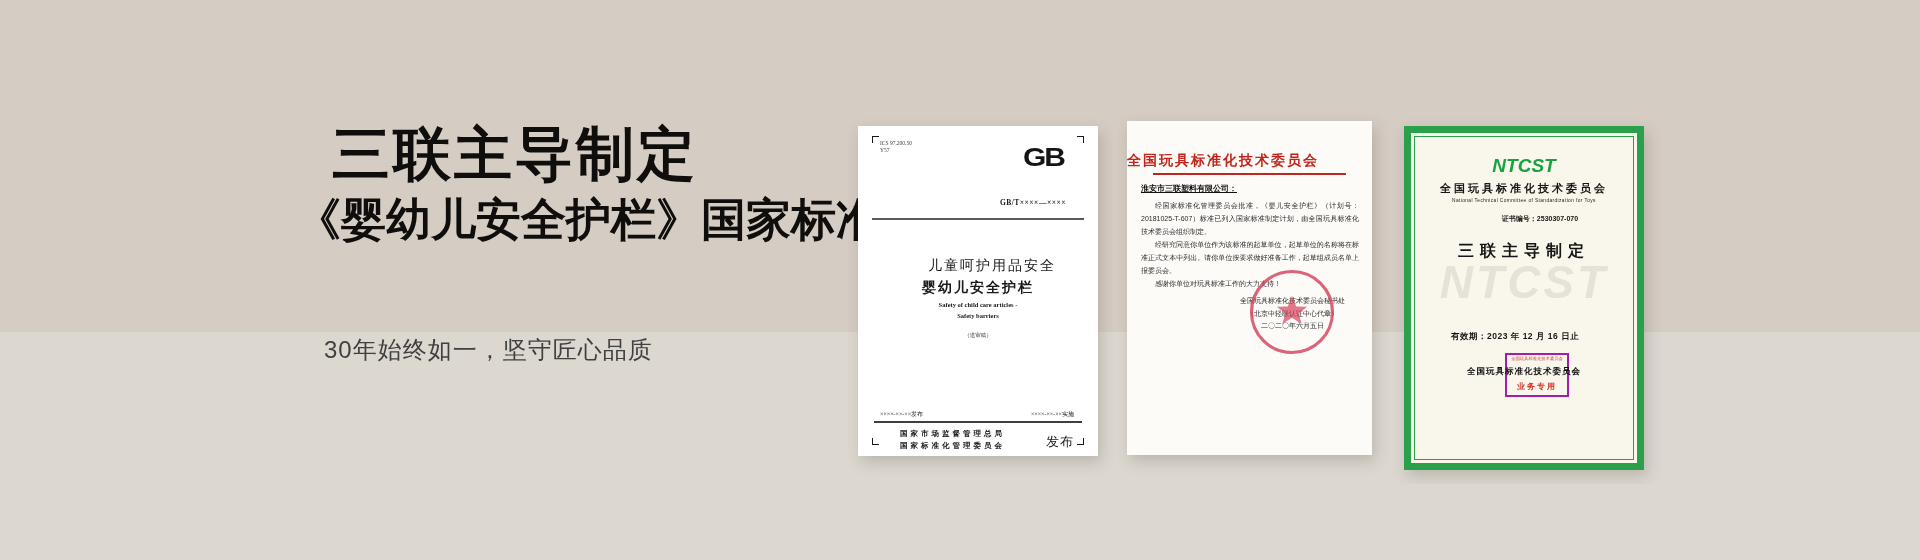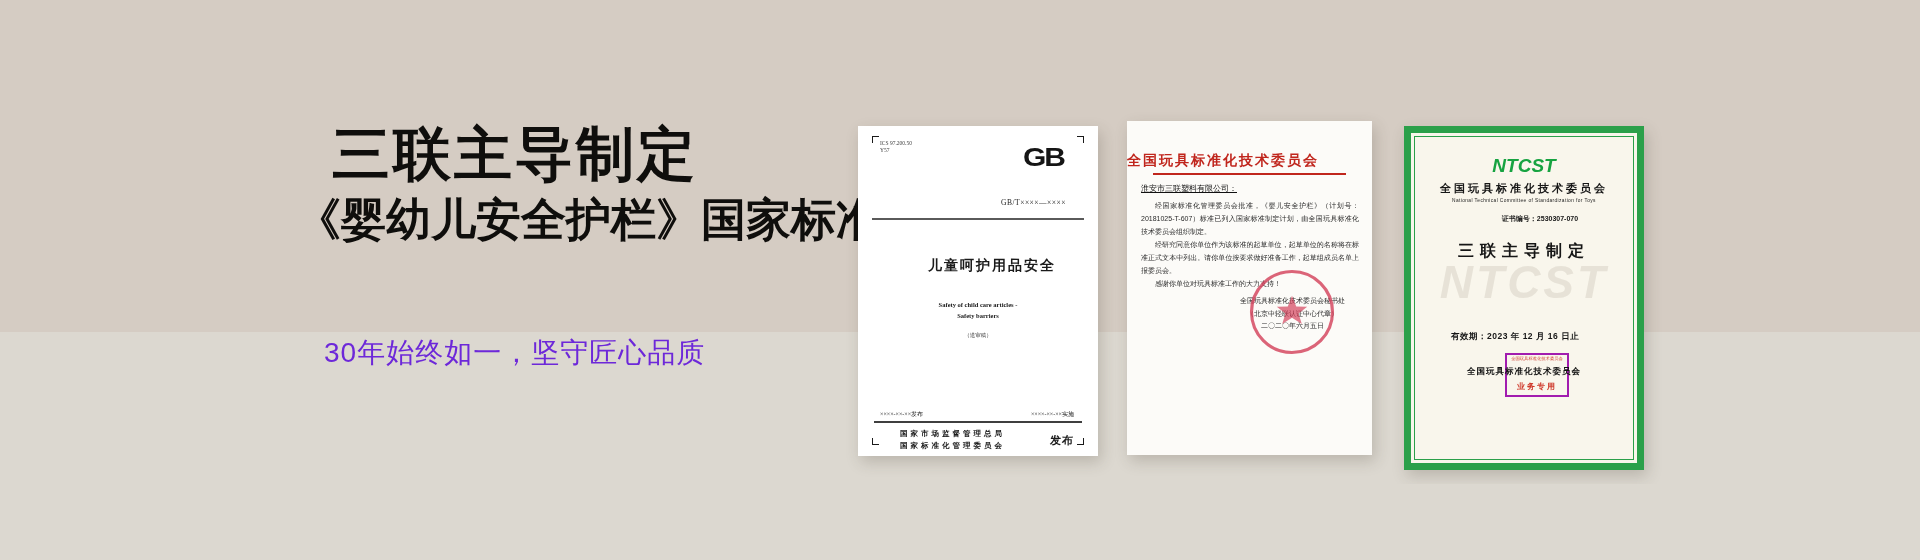--- a/index.html
+++ b/index.html
@@ -6,59 +6,59 @@
   .banner{position:relative;width:1920px;height:484px;overflow:hidden;
           font-family:"Liberation Sans","DejaVu Sans",sans-serif;}
   .bg-top{position:absolute;left:0;top:0;width:1920px;height:332px;background:#d5ccc3;}
   .bg-bottom{position:absolute;left:0;top:332px;width:1920px;height:228px;background:#dcd8d0;}
 
   
   .hero-line1{position:absolute;left:332px;top:116px;font-size:58px;font-weight:900;
               color:#0f0e0c;letter-spacing:3px;white-space:nowrap;}
   .hero-line2{position:absolute;left:296px;top:190px;font-size:45px;font-weight:900;
               color:#0f0e0c;letter-spacing:0;white-space:nowrap;}
-  .hero-sub{position:absolute;left:324px;top:334px;font-size:28px;font-weight:500;
-            color:#6d28d9;letter-spacing:1px;white-space:nowrap;}
+  .hero-sub{position:absolute;left:324px;top:334px;font-size:24px;font-weight:500;
+            color:#404040;letter-spacing:1px;white-space:nowrap;}
 
   
   .doc{position:absolute;box-shadow:3px 6px 14px rgba(70,58,45,.22);}
   .doc *{position:absolute;box-sizing:border-box;}
   .ctr{left:0;right:0;text-align:center;white-space:nowrap;}
 
   
   .doc1{left:858px;top:126px;width:240px;height:330px;background:#ffffff;
         font-family:"Liberation Serif","DejaVu Serif",serif;color:#1a1a1a;}
   .d1-ics{left:22px;top:14px;font-size:5.5px;line-height:7px;color:#444;white-space:pre;}
   .d1-gb{right:34px;top:14px;font-size:30px;font-weight:900;letter-spacing:-2px;
          transform:scaleY(.88);color:#151515;font-family:"Liberation Sans",sans-serif;}
   .d1-title{top:49px;font-size:16px;font-weight:700;letter-spacing:2px;}
-  .d1-stdno{right:32px;top:72px;font-size:7.5px;font-weight:400;letter-spacing:.5px;}
+  .d1-stdno{right:32px;top:72px;font-size:7.5px;font-weight:700;letter-spacing:.5px;}
   .d1-rule{left:14px;right:14px;top:92px;height:2px;background:#5a5a5a;}
-  .d1-sub1{top:131px;font-size:14px;font-weight:700;letter-spacing:2px;margin-left:28px;}
+  .d1-sub1{top:131px;font-size:14px;font-weight:400;letter-spacing:2px;margin-left:28px;}
   .d1-sub2{top:153px;font-size:14px;font-weight:700;letter-spacing:2px;}
   .d1-en1{top:175px;font-size:6.5px;font-weight:700;}
   .d1-en2{top:186px;font-size:6.5px;font-weight:700;}
   .d1-draft{top:206px;font-size:5.5px;color:#333;}
   .d1-dates{left:22px;right:24px;top:284px;font-size:6px;display:flex;
             justify-content:space-between;white-space:nowrap;}
   .d1-rule2{left:16px;right:16px;top:295px;height:1.5px;background:#3f3f3f;}
   .d1-pub{left:42px;top:302px;font-size:7.5px;font-weight:700;letter-spacing:3px;
           line-height:12px;white-space:nowrap;}
-  .d1-fabu{right:24px;top:307px;font-size:11px;font-weight:700;letter-spacing:1px;margin-left:44px;}
+  .d1-fabu{right:24px;top:307px;font-size:13px;font-weight:400;letter-spacing:1px;margin-left:44px;}
   .mk{width:7px;height:7px;border-color:#9b9b9b;}
   .mk-tl{left:14px;top:10px;border-left:1px solid;border-top:1px solid;}
   .mk-tr{right:14px;top:10px;border-right:1px solid;border-top:1px solid;}
   .mk-bl{left:14px;top:312px;border-left:1px solid;border-bottom:1px solid;}
   .mk-br{right:14px;top:312px;border-right:1px solid;border-bottom:1px solid;}
 
   
   .doc2{left:1127px;top:121px;width:245px;height:334px;background:#fcfbf8;color:#222;}
   .d2-header{top:31px;font-size:14px;font-weight:700;color:#c0261d;letter-spacing:2px;}
   .d2-underline{left:26px;right:26px;top:52px;height:2px;background:#c0261d;}
-  .d2-addr{left:14px;top:62px;font-size:8px;font-weight:400;color:#111;
+  .d2-addr{left:14px;top:62px;font-size:8px;font-weight:700;color:#111;
            text-decoration:underline;white-space:nowrap;}
   .d2-body{left:14px;right:13px;top:78px;font-size:7px;line-height:13px;
            text-align:justify;color:#2a2a2a;}
   .d2-body p{position:static;margin:0;text-indent:2em;}
   .d2-sign{left:92px;right:6px;top:174px;text-align:center;font-size:7px;
            line-height:12.5px;color:#2a2a2a;}
   .d2-seal{left:120px;top:146px;width:90px;height:90px;opacity:.78;}
 
   
   .doc3{left:1404px;top:126px;width:226px;height:330px;background:#f9f6ec;
@@ -100,20 +100,21 @@
     <div class="mk mk-tl"></div>
     <div class="mk mk-tr"></div>
     <div class="mk mk-bl"></div>
     <div class="mk mk-br"></div>
     <div class="d1-ics">ICS 97.200.50
 Y57</div>
     <div class="d1-gb">GB</div>
     <div class="d1-stdno">GB/T××××—××××</div>
     <div class="d1-rule"></div>
     <div class="ctr d1-sub1">儿童呵护用品安全</div>
+    <div class="ctr d1-sub2">婴幼儿安全护栏</div>
     <div class="ctr d1-en1">Safety of child care articles -</div>
     <div class="ctr d1-en2">Safety barriers</div>
     <div class="ctr d1-draft">（送审稿）</div>
     <div class="d1-dates">
       <span style="position:static">××××-××-××发布</span>
       <span style="position:static">××××-××-××实施</span>
     </div>
     <div class="d1-rule2"></div>
     <div class="d1-pub">
       <div style="position:static">国家市场监督管理总局</div>

